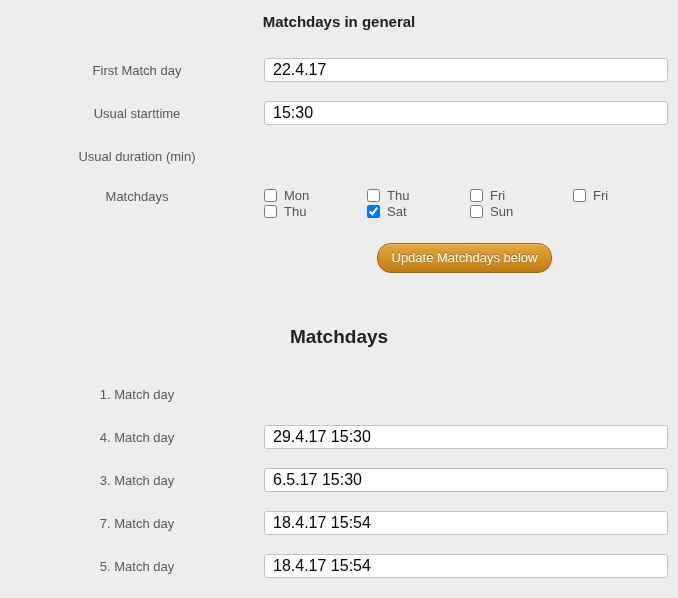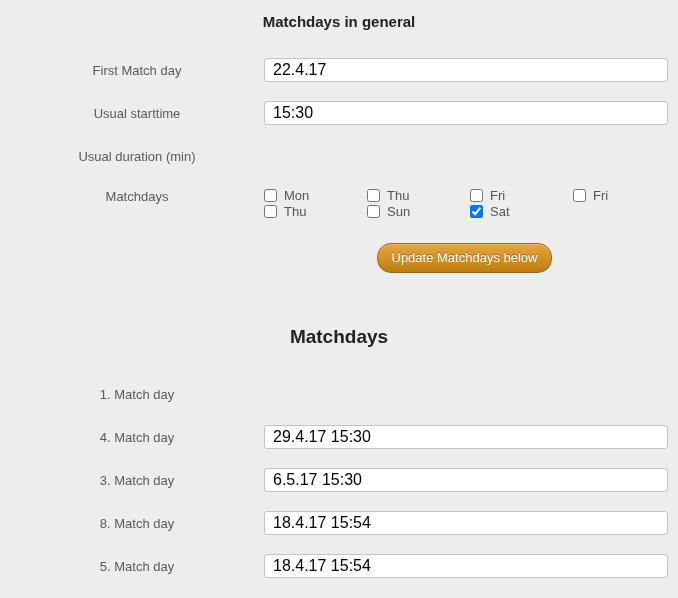--- a/index.html
+++ b/index.html
@@ -132,26 +132,26 @@
     </label>
     <label class="weekday-item">
       <input type="checkbox" style="">
       <span>Fri</span>
     </label>
     <label class="weekday-item">
       <input type="checkbox" style="">
       <span>Thu</span>
     </label>
     <label class="weekday-item">
+      <input type="checkbox" checked="" style="">
+      <span>Sat</span>
+    </label>
+    <label class="weekday-item">
       <input type="checkbox" style="">
       <span>Sun</span>
-    </label>
-    <label class="weekday-item">
-      <input type="checkbox" checked="" style="">
-      <span>Sat</span>
     </label>
   </div>
 </div>
 
 <div class="button-row">
   <div class="spacer"></div>
   <div class="button-area">
     <button class="update-button">Update Matchdays below</button>
   </div>
 </div>
@@ -166,20 +166,20 @@
   <div class="form-label">4. Match day</div>
   <input class="form-input" type="text" value="29.4.17 15:30" style="">
 </div>
 
 <div class="form-row">
   <div class="form-label">3. Match day</div>
   <input class="form-input" type="text" value="6.5.17 15:30" style="">
 </div>
 
 <div class="form-row">
-  <div class="form-label">8. Match day</div>
+  <div class="form-label">7. Match day</div>
   <input class="form-input" type="text" value="18.4.17 15:54" style="">
 </div>
 
 <div class="form-row">
   <div class="form-label">5. Match day</div>
   <input class="form-input" type="text" value="18.4.17 15:54" style="">
 </div>
 
 </body></html>

